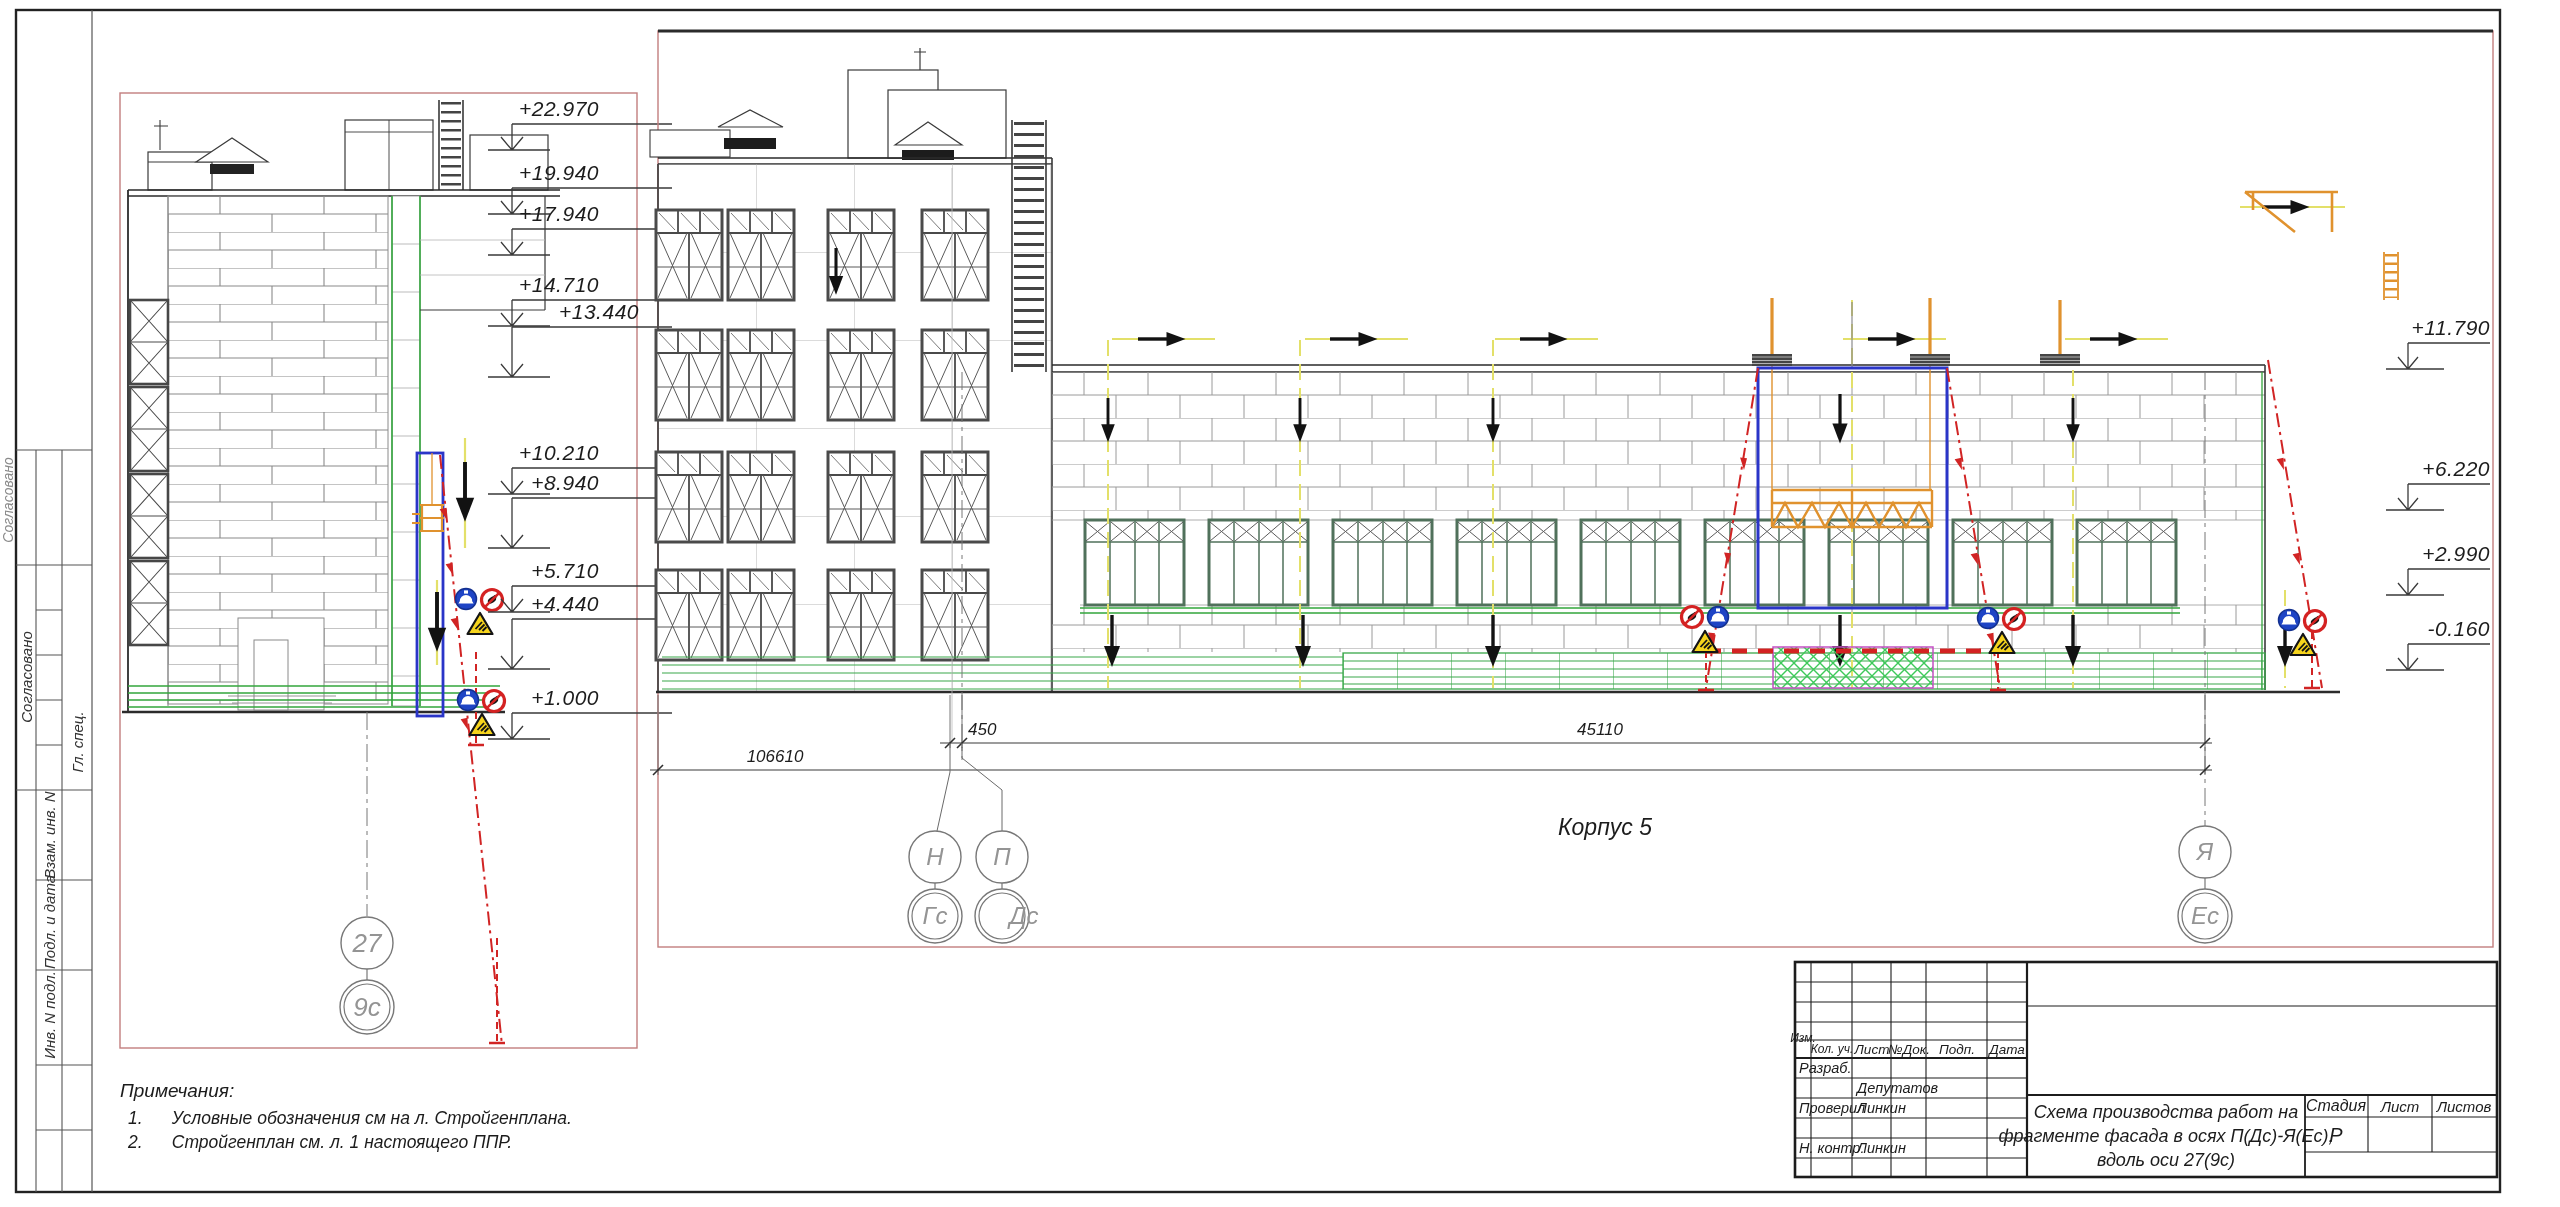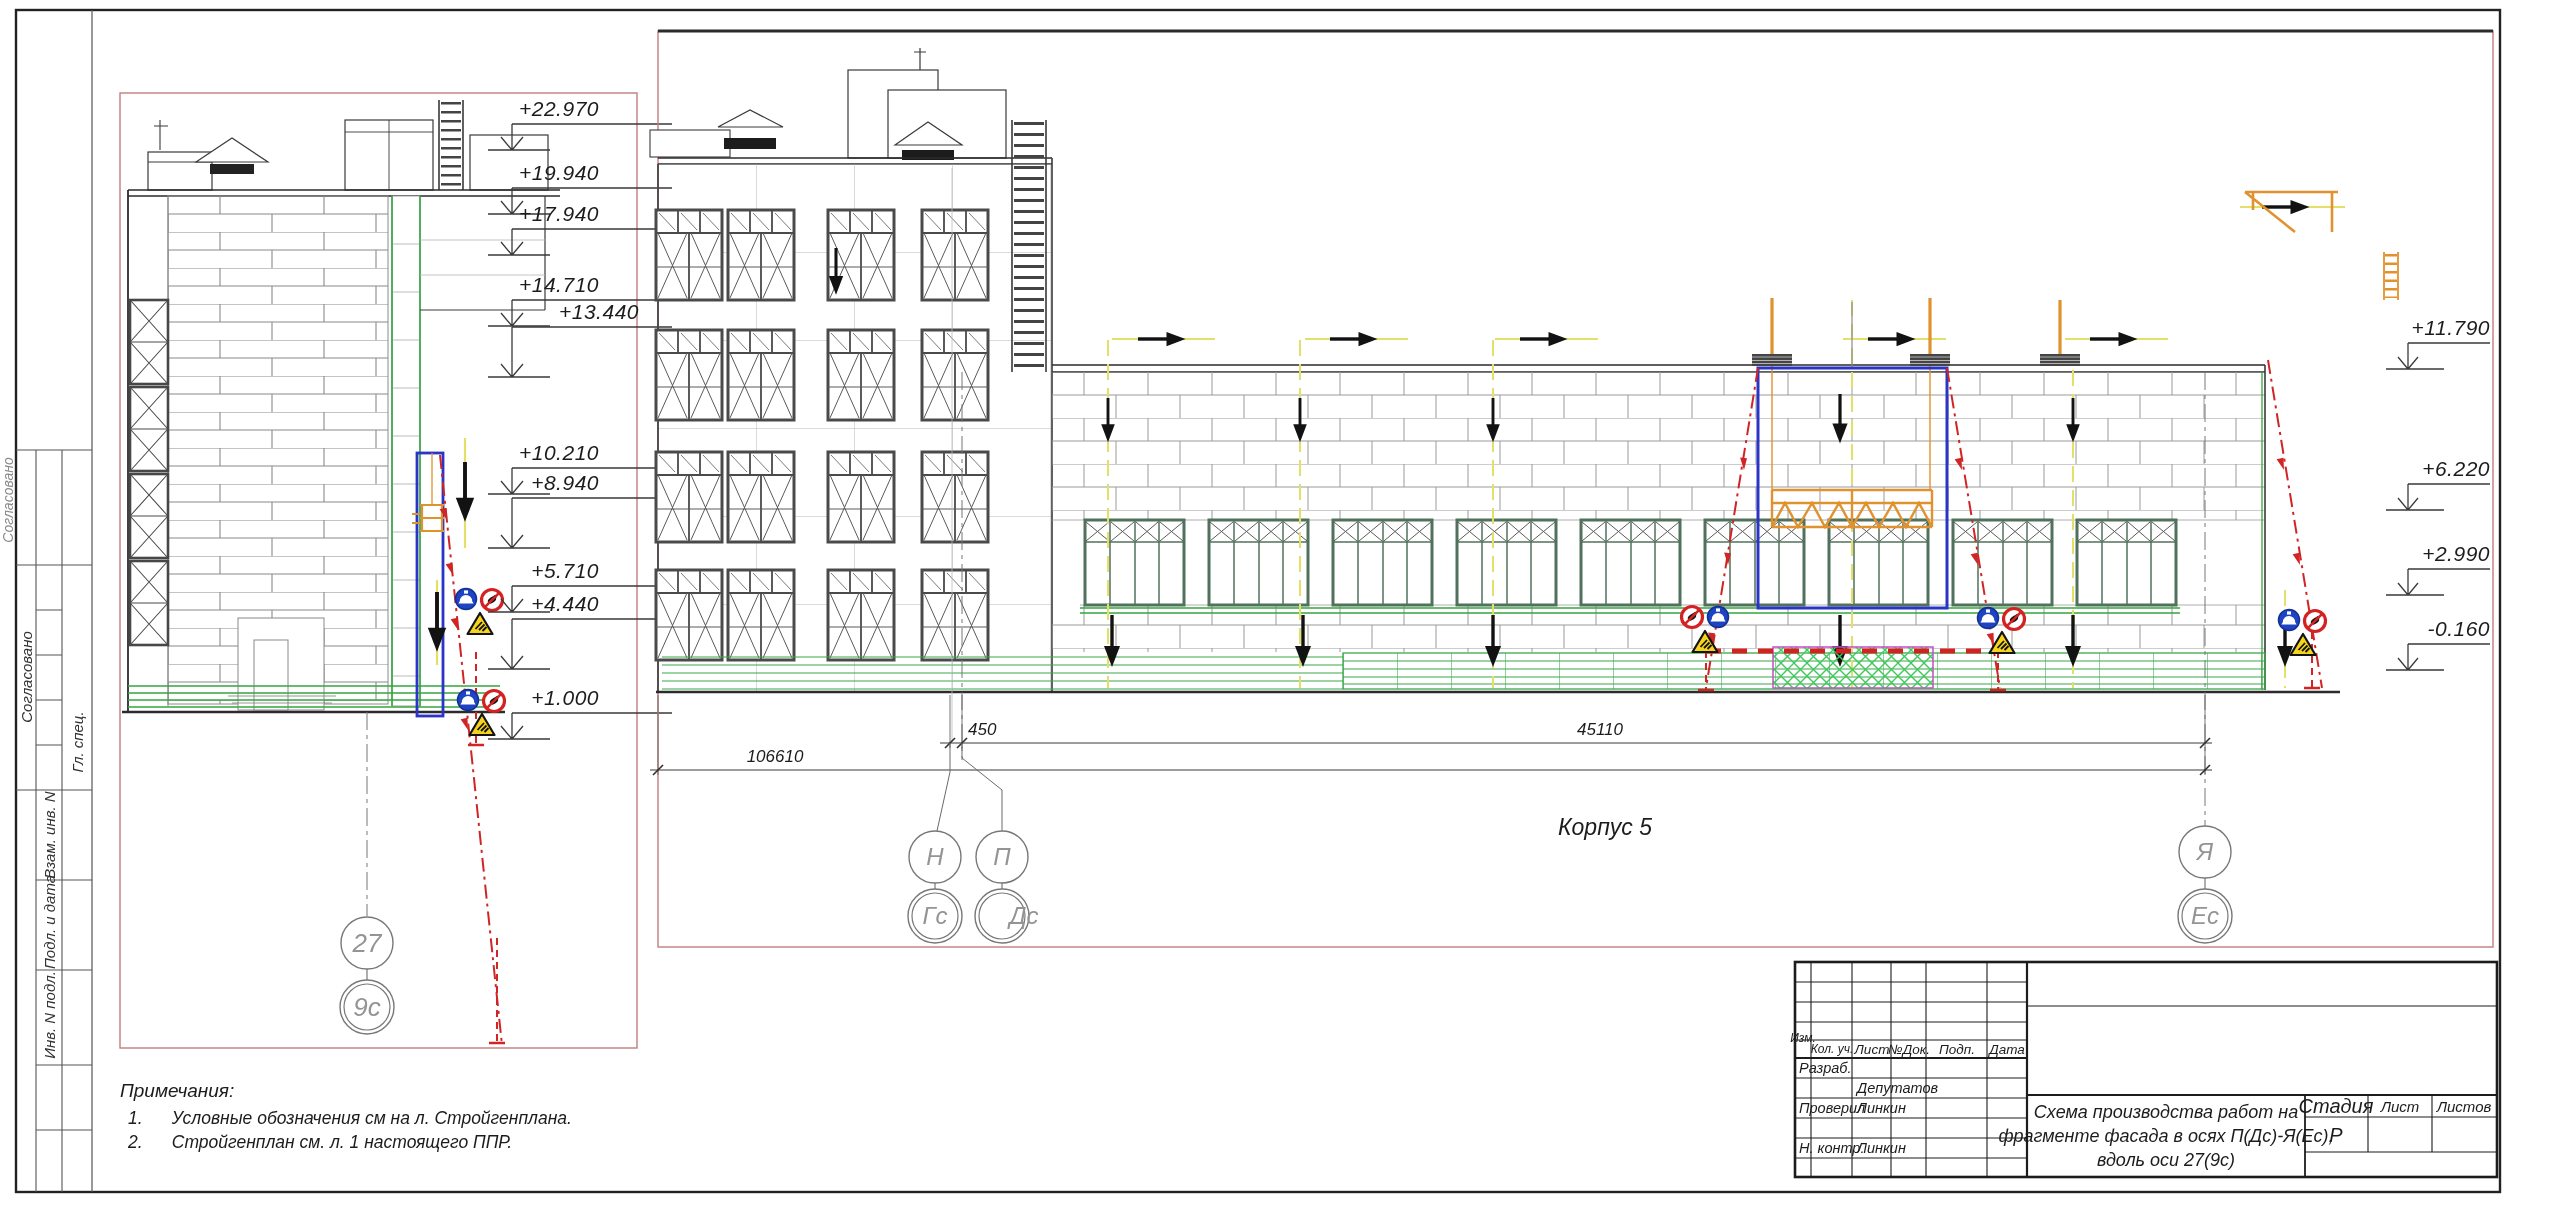--- a/index.html
+++ b/index.html
@@ -412,18 +412,18 @@
 <div class="t tbl" style="left:1857px;top:1068px;margin-top:20px;">Депутатов</div>
 <div class="t tbl" style="left:1799px;top:1108px;">Проверил</div>
 <div class="t tbl" style="left:1857px;top:1108px;">Линкин</div>
 <div class="t tbl" style="left:1799px;top:1148px;">Н. контр.</div>
 <div class="t tbl" style="left:1857px;top:1148px;">Линкин</div>
 
 <div class="t tb" style="left:2166px;top:1112px;font-size:18px;">Схема производства работ на</div>
 <div class="t tb" style="left:2166px;top:1136px;font-size:18px;">фрагменте фасада в осях П(Дс)-Я(Ес),</div>
 <div class="t tb" style="left:2166px;top:1160px;font-size:18px;">вдоль оси 27(9с)</div>
 
-<div class="t tb" style="left:2336px;top:1106px;font-size:20px;">Стадия</div>
+<div class="t tb" style="left:2336px;top:1106px;font-size:16px;">Стадия</div>
 <div class="t tb" style="left:2400px;top:1106px;font-size:15px;">Лист</div>
 <div class="t tb" style="left:2464px;top:1106px;font-size:15px;">Листов</div>
 <div class="t tb" style="left:2336px;top:1135px;font-size:20px;">Р</div>
 
 </div>
 
 </body></html>

